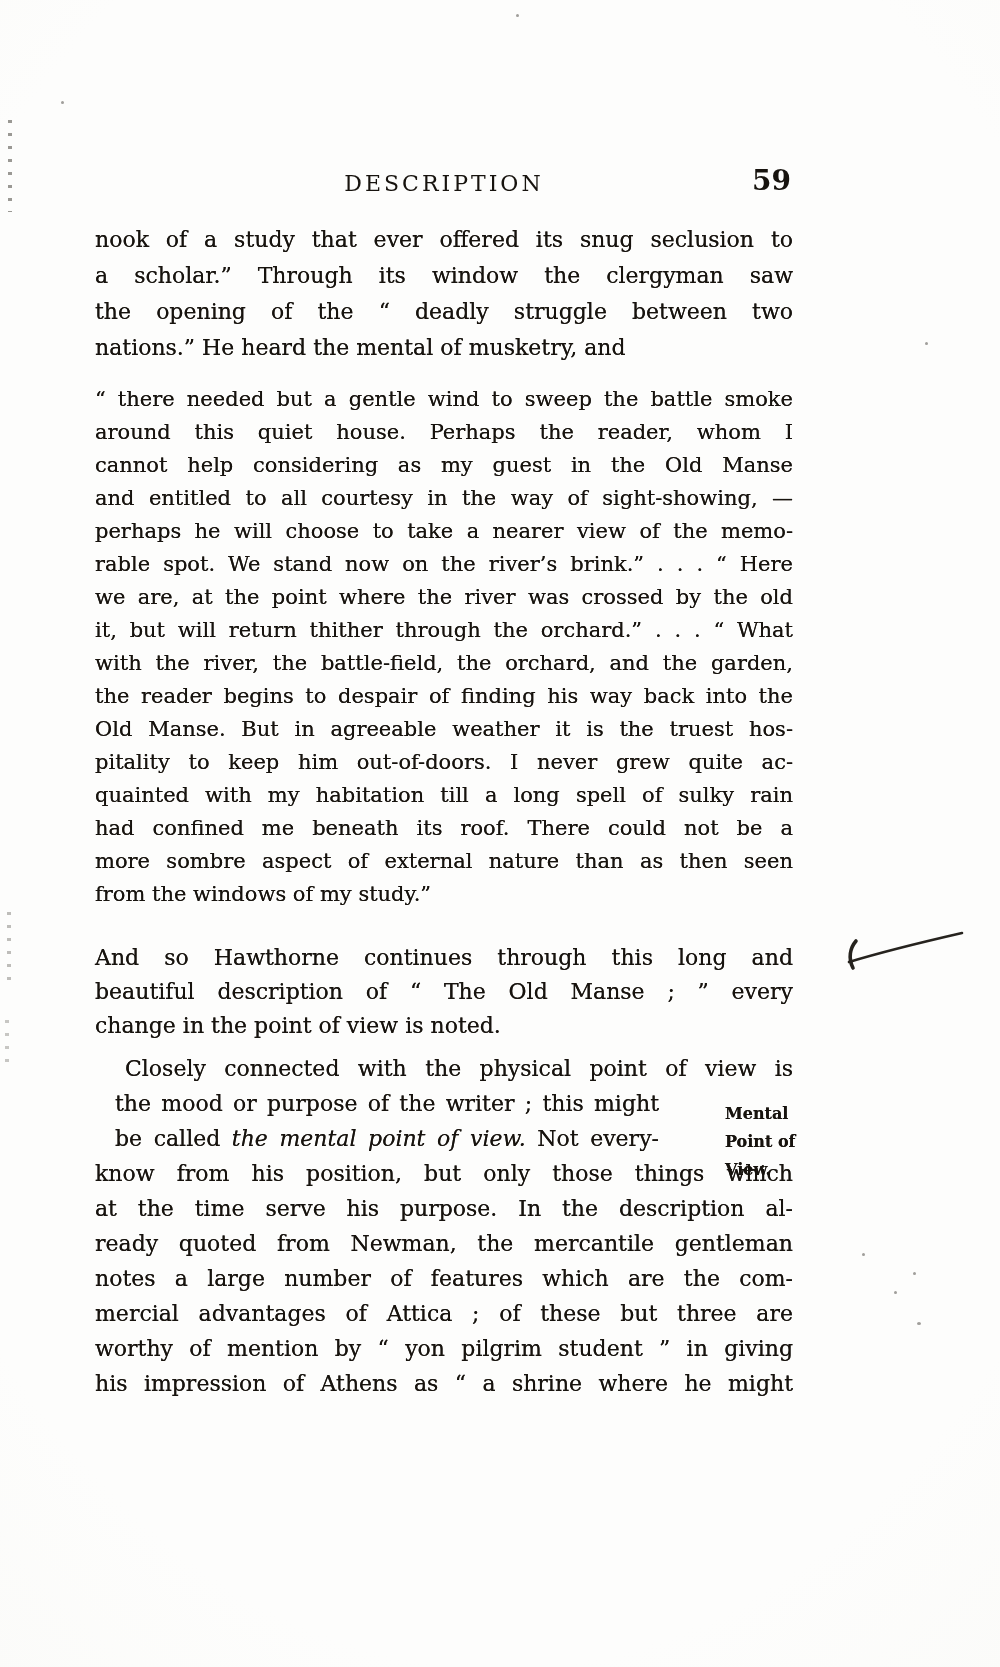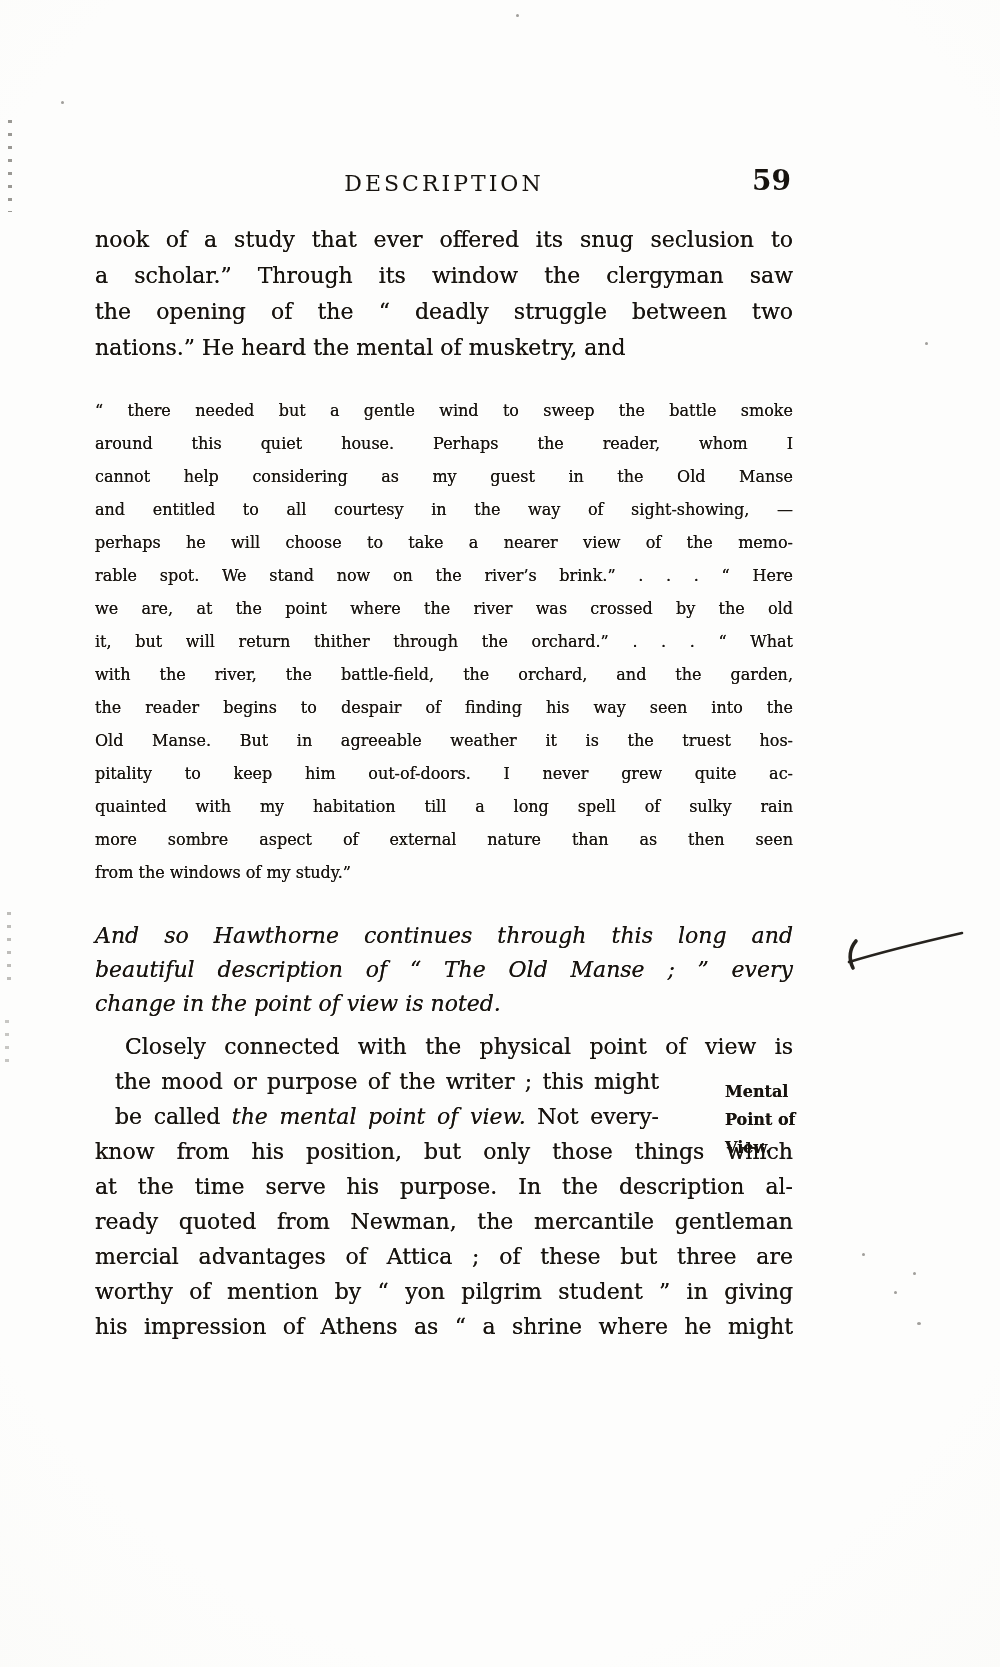--- a/index.html
+++ b/index.html
@@ -27,22 +27,22 @@
     font-weight:bold;font-size:28px;line-height:32px;
   }
   
   .line{
     text-align:justify;
     text-align-last:justify;
     text-shadow:0 0 0.6px rgba(23,19,14,0.85);
   }
   .line.last{text-align-last:left;}
   .para1{margin-top:22px;font-size:22px;line-height:36px;}
-  .quote{margin-top:28px;font-size:16px;line-height:33px;}
-  .para2{margin-top:30px;font-size:22px;line-height:34px;font-style:italic;}
+  .quote{margin-top:17px;font-size:21px;line-height:33px;}
+  .para2{margin-top:30px;font-size:22px;line-height:34px;}
   .para3{margin-top:8px;font-size:22px;line-height:35px;position:relative;}
   .para3 .indent{text-indent:30px;}
   .para3 .short{padding-right:134px;margin-left:20px;}
   .italic{font-style:italic;}
   
   .sidenote{
     position:absolute;left:630px;top:49px;width:130px;
     font-weight:bold;font-size:16px;line-height:28px;text-align:left;
   }
   .sidenote .sline{text-shadow:0 0 0.5px rgba(23,19,14,0.8);}
@@ -78,41 +78,43 @@
     <section class="quote">
       <div class="line">“ there needed but a gentle wind to sweep the battle smoke</div>
       <div class="line">around this quiet house. Perhaps the reader, whom I</div>
       <div class="line">cannot help considering as my guest in the Old Manse</div>
       <div class="line">and entitled to all courtesy in the way of sight-showing, —</div>
       <div class="line">perhaps he will choose to take a nearer view of the memo-</div>
       <div class="line">rable spot. We stand now on the river’s brink.” . . . “ Here</div>
       <div class="line">we are, at the point where the river was crossed by the old</div>
       <div class="line">it, but will return thither through the orchard.” . . . “ What</div>
       <div class="line">with the river, the battle-field, the orchard, and the garden,</div>
-      <div class="line">the reader begins to despair of finding his way seen into the</div>
+      <div class="line">the reader begins to despair of finding his way back into the</div>
       <div class="line">Old Manse. But in agreeable weather it is the truest hos-</div>
       <div class="line">pitality to keep him out-of-doors. I never grew quite ac-</div>
       <div class="line">quainted with my habitation till a long spell of sulky rain</div>
+      <div class="line">had confined me beneath its roof. There could not be a</div>
       <div class="line">more sombre aspect of external nature than as then seen</div>
       <div class="line last">from the windows of my study.”</div>
     </section>
 
     <section class="para2">
       <div class="line">And so Hawthorne continues through this long and</div>
       <div class="line">beautiful description of “ The Old Manse ; ” every</div>
       <div class="line last">change in the point of view is noted.</div>
     </section>
 
     <section class="para3">
       <div class="line indent">Closely connected with the physical point of view is</div>
       <div class="line short">the mood or purpose of the writer ; this might</div>
       <div class="line short"><span>be called </span><span class="italic">the mental point of view.</span><span> Not every-</span></div>
       <div class="line">know from his position, but only those things which</div>
       <div class="line">at the time serve his purpose. In the description al-</div>
       <div class="line">ready quoted from Newman, the mercantile gentleman</div>
+      <div class="line">notes a large number of features which are the com-</div>
       <div class="line">mercial advantages of Attica ; of these but three are</div>
       <div class="line">worthy of mention by “ yon pilgrim student ” in giving</div>
       <div class="line">his impression of Athens as “ a shrine where he might</div>
 
       <aside class="sidenote">
         <div class="sline">Mental</div>
         <div class="sline">Point of</div>
         <div class="sline">View.</div>
       </aside>
     </section>

